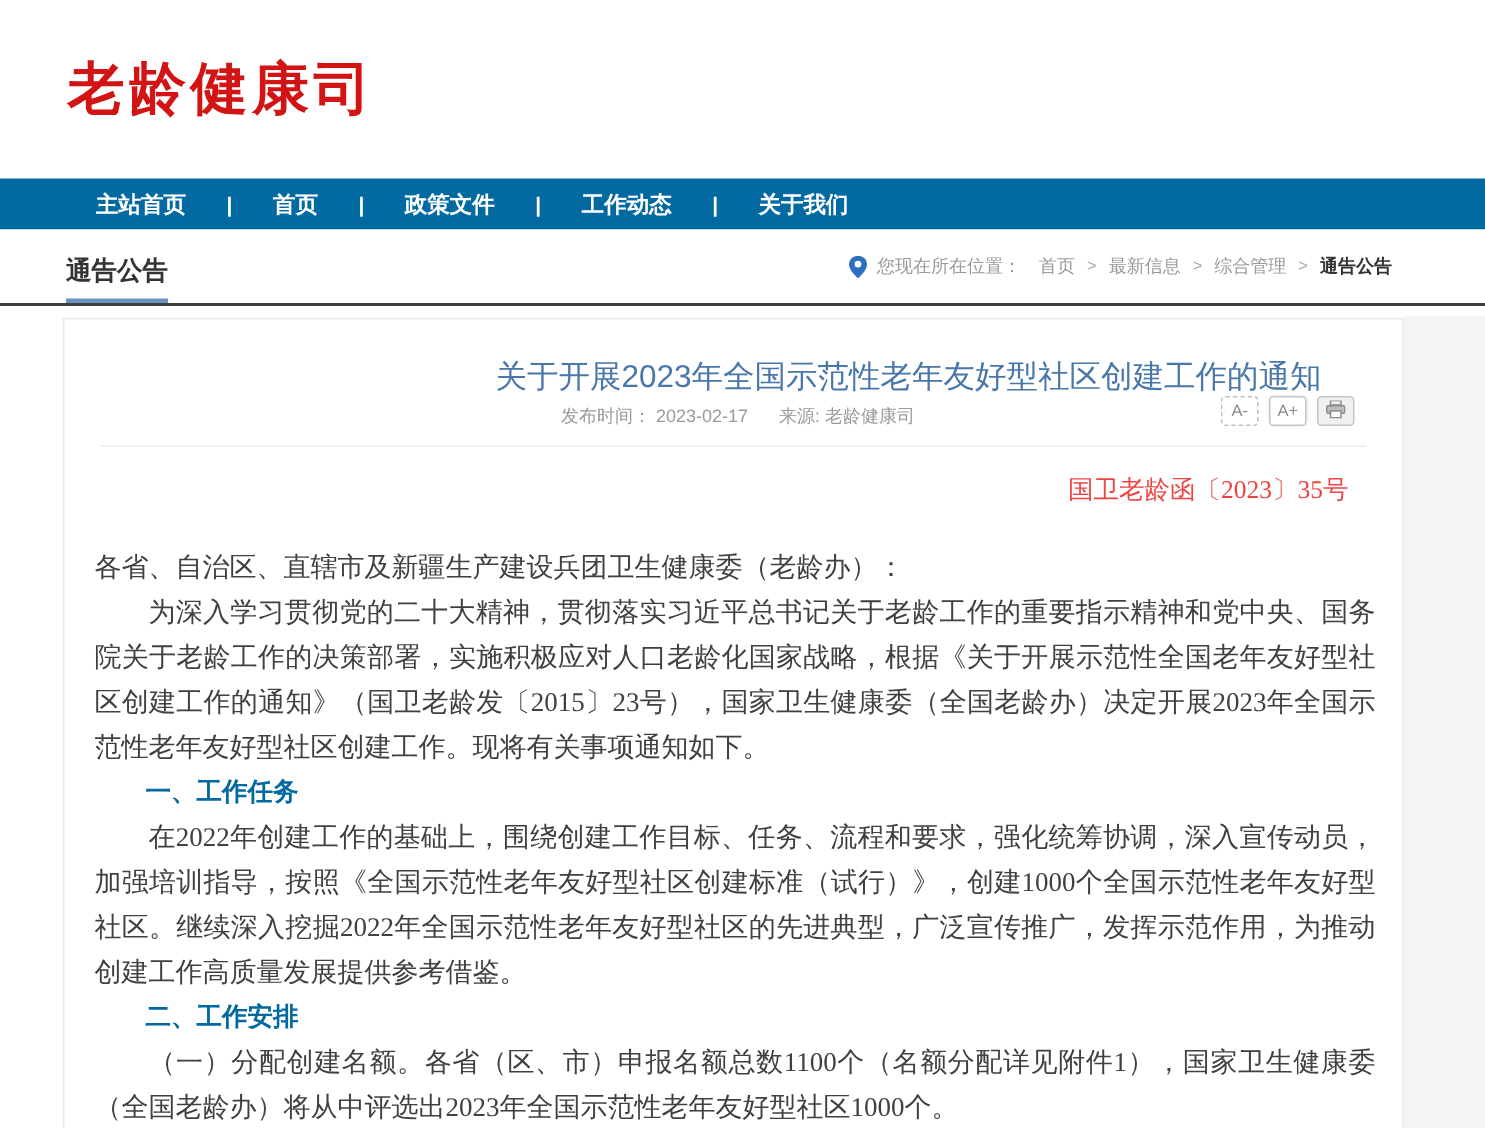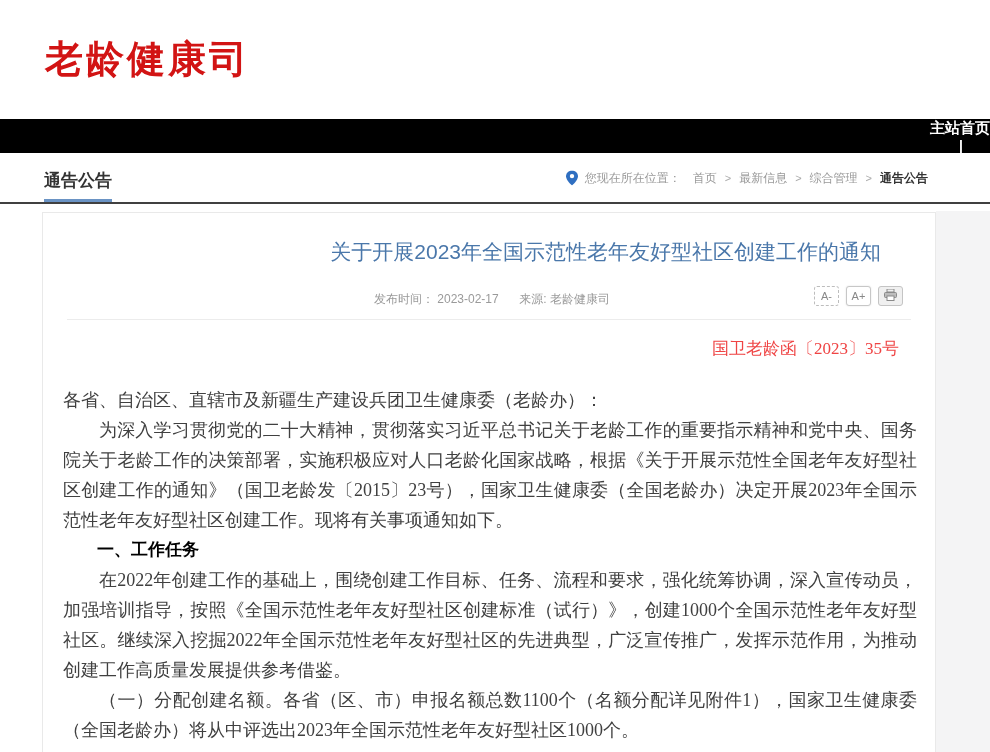--- a/index.html
+++ b/index.html
@@ -16,24 +16,23 @@
     display: flex; align-items: center;
     padding-left: 45px;
   }
   .site-logo {
     font-size: 38px; font-weight: bold; color: #d21414;
     letter-spacing: 3px; cursor: pointer;
   }
 
   
   .nav-bar {
-    height: 34px; background: #000000;
-    display: flex; align-items: flex-end;
+    height: 34px; background: #0369a1;
+    display: flex; align-items: center;
     padding-left: 64px;
-    flex-direction: column;
   }
   .nav-item {
     color: #ffffff; font-size: 15px; font-weight: bold;
     cursor: pointer; white-space: nowrap;
   }
   .nav-sep {
     color: #ffffff; font-size: 14px; font-weight: bold;
     margin: 0 27px;
   }
 
@@ -73,21 +72,21 @@
     padding: 25px 14px 0 20px;
   }
 
   .article-title {
     text-align: center;
     color: #4a77aa; font-size: 21px; font-weight: 500;
     margin: 0 40px; line-height: 28px;
   }
 
   .meta-row {
-    position: relative; margin-top: 22px; height: 22px;
+    position: relative; margin-top: 0; height: 22px;
     text-align: center; font-size: 12px; color: #9a9a9a; line-height: 22px;
   }
   .meta-gap { display: inline-block; width: 14px; }
   .tools {
     position: absolute; right: 18px; top: -2px;
     display: flex; gap: 7px;
   }
   .tool-btn {
     min-width: 25px; height: 20px; padding: 0 3px;
     display: flex; align-items: center; justify-content: center;
@@ -113,21 +112,21 @@
     margin-top: 25px; padding: 0 4px 0 0;
     font-family: "Liberation Serif", serif;
     font-size: 18px; color: #404040; line-height: 30px;
     text-align: justify;
   }
   .article-body p { margin: 0; }
   .body-salutation { text-indent: 0; }
   .body-para { text-indent: 2em; }
   .body-heading {
     font-family: "Liberation Sans", sans-serif;
-    font-weight: bold; color: #000000; font-size: 17px;
+    font-weight: bold; color: #0369a1; font-size: 17px;
     text-indent: 2em;
   }
 </style>
 </head>
 <body>
 
 <div class="site-header">
   <div class="site-logo">老龄健康司</div>
 </div>
 
@@ -194,18 +193,19 @@
 
     <hr class="meta-divider">
 
     <div class="doc-number">国卫老龄函〔2023〕35号</div>
 
     <div class="article-body">
       <p class="body-salutation">各省、自治区、直辖市及新疆生产建设兵团卫生健康委（老龄办）：</p>
       <p class="body-para">为深入学习贯彻党的二十大精神，贯彻落实习近平总书记关于老龄工作的重要指示精神和党中央、国务院关于老龄工作的决策部署，实施积极应对人口老龄化国家战略，根据《关于开展示范性全国老年友好型社区创建工作的通知》（国卫老龄发〔2015〕23号），国家卫生健康委（全国老龄办）决定开展2023年全国示范性老年友好型社区创建工作。现将有关事项通知如下。</p>
       <p class="body-heading">一、工作任务</p>
       <p class="body-para">在2022年创建工作的基础上，围绕创建工作目标、任务、流程和要求，强化统筹协调，深入宣传动员，加强培训指导，按照《全国示范性老年友好型社区创建标准（试行）》，创建1000个全国示范性老年友好型社区。继续深入挖掘2022年全国示范性老年友好型社区的先进典型，广泛宣传推广，发挥示范作用，为推动创建工作高质量发展提供参考借鉴。</p>
+      <p class="body-heading">二、工作安排</p>
       <p class="body-para">（一）分配创建名额。各省（区、市）申报名额总数1100个（名额分配详见附件1），国家卫生健康委（全国老龄办）将从中评选出2023年全国示范性老年友好型社区1000个。</p>
 
     </div>
 
   </div>
 </div>
 
 </body></html>

